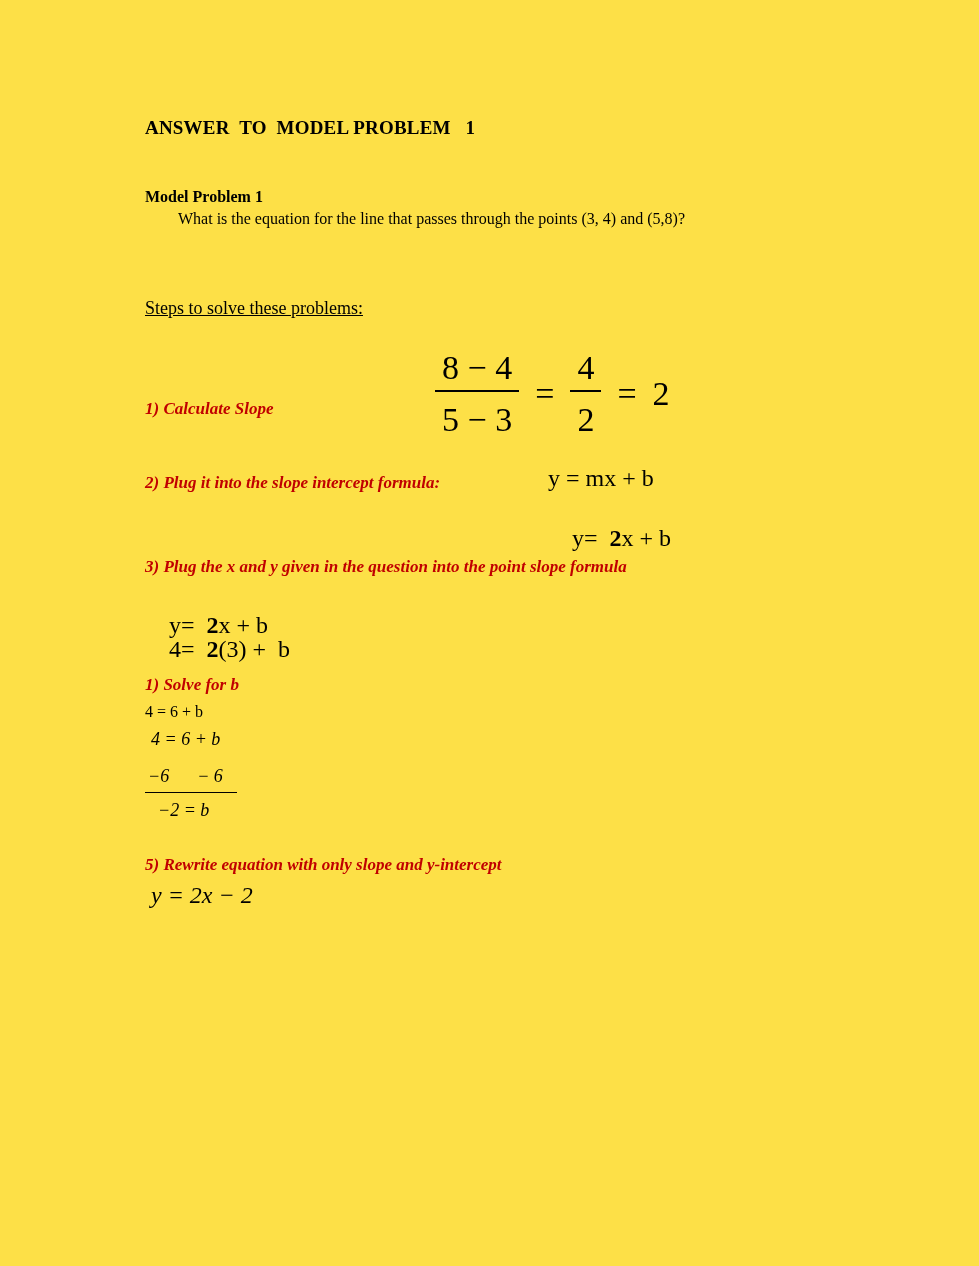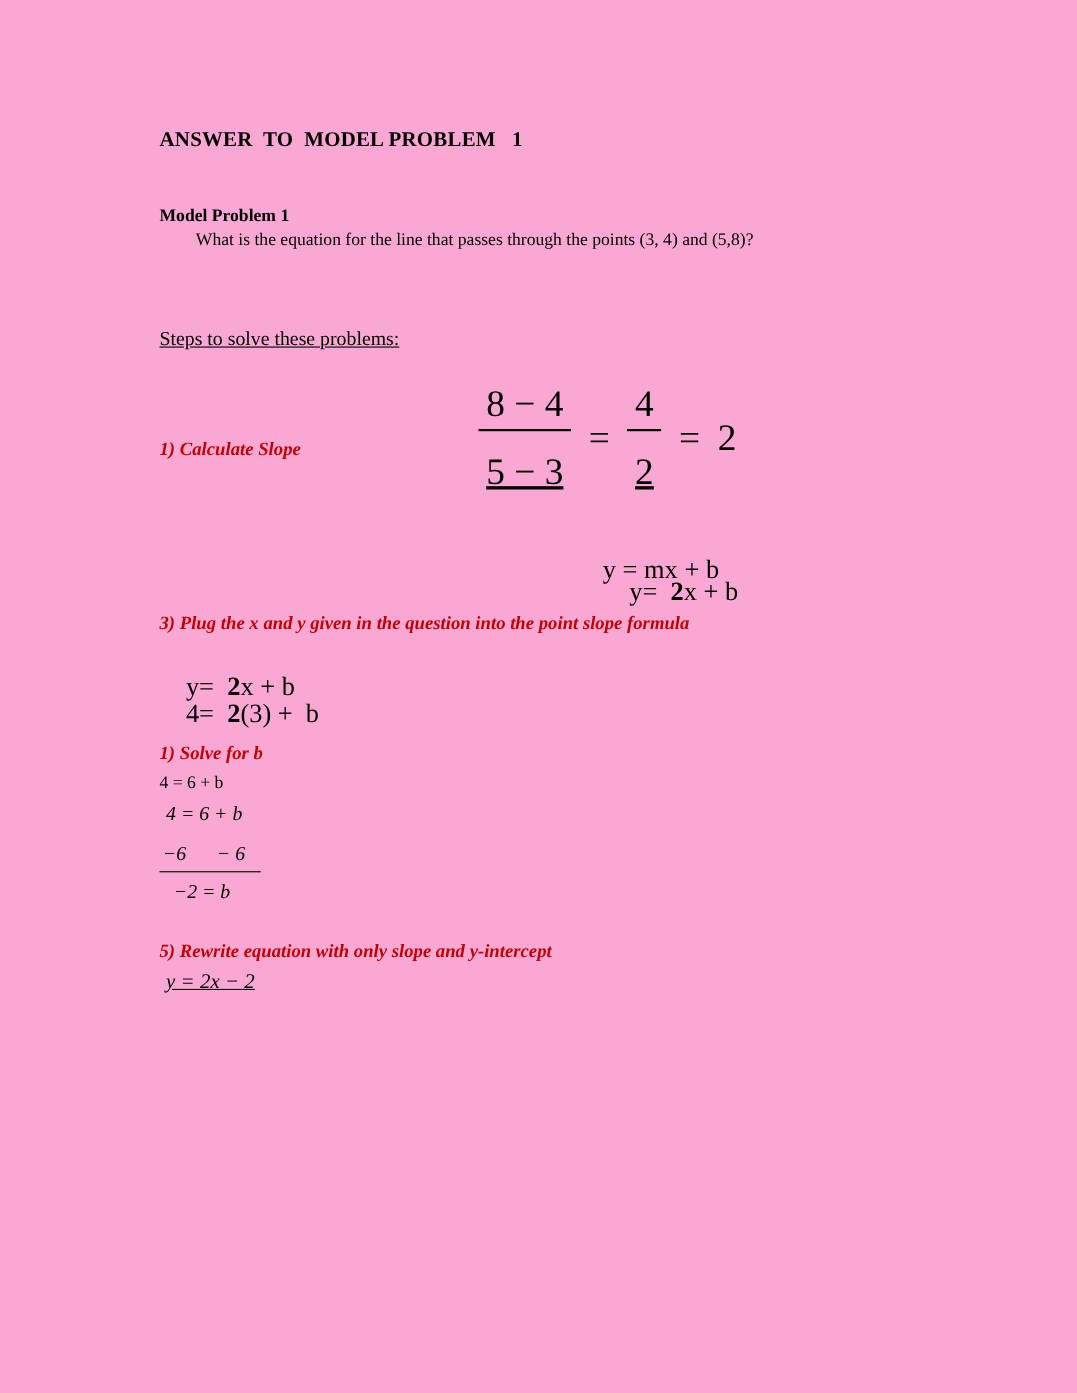--- a/index.html
+++ b/index.html
@@ -1,21 +1,21 @@
 <!DOCTYPE html>
 <html><head>
 <meta charset="utf-8">
 <style>
   * { margin: 0; padding: 0; box-sizing: border-box; }
   html, body { background: #ffffff; }
   .page {
     position: relative;
     width: 979px;
     height: 1266px;
-    background: #f9a8d4;
+    background: #fde047;
     font-family: "Liberation Serif", serif;
     color: #000000;
     overflow: hidden;
   }
   .abs { position: absolute; }
   .pre { white-space: pre; }
   .doc-title {
     font-size: 19px;
     font-weight: bold;
     letter-spacing: 0.2px;
@@ -37,31 +37,31 @@
   }
   .frac {
     display: inline-flex;
     flex-direction: column;
     align-items: center;
   }
   .frac .num {
     padding: 0 7px 3px 7px;
     border-bottom: 2px solid #000;
   }
-  .frac .den { padding-top: 19px; text-decoration: underline; }
+  .frac .den { padding-top: 9px; }
   .math-lg { font-size: 24px; }
   .math-md { font-size: 16px; }
   .math-it { font-style: italic; font-size: 18px; }
   .minus-row { display: inline-flex; gap: 28px; font-style: italic; font-size: 18px; }
   .sub-line {
     border-top: 1.6px solid #000;
     width: 92px;
     height: 0;
   }
-  .eq-final { font-style: italic; font-size: 19px; text-decoration: underline; }
+  .eq-final { font-style: italic; font-size: 24px; }
   b.slope { font-weight: bold; }
 </style>
 </head>
 <body>
 
 <div class="page">
 
   <div class="abs doc-title pre" style="left:145px; top:117px;">ANSWER  TO  MODEL PROBLEM   1</div>
 
   <div class="abs prob-heading" style="left:145px; top:188px;">Model Problem 1</div>
@@ -77,21 +77,22 @@
     </span>
     <span>=</span>
     <span class="frac">
       <span class="num">4</span>
       <span class="den">2</span>
     </span>
     <span>=</span>
     <span>2</span>
   </div>
 
-  <div class="abs math-lg pre" style="left:548px; top:465px;margin-top:40px;">y = mx + b</div>
+  <div class="abs red-label" style="left:145px; top:473px;">2) Plug it into the slope intercept  formula:</div>
+  <div class="abs math-lg pre" style="left:548px; top:465px;">y = mx + b</div>
   <div class="abs math-lg pre" style="left:548px; top:498px;">
     <span>y=  </span><b class="slope">2</b><span>x + b</span>
   </div>
 
   <div class="abs red-label" style="left:145px; top:557px;">3) Plug the x and y given in the question into the point slope formula</div>
   <div class="abs math-lg pre" style="left:145px; top:585px;">
     <span>y=  </span><b class="slope">2</b><span>x + b</span>
   </div>
   <div class="abs math-lg pre" style="left:145px; top:609px;">
     <span>4=  </span><b class="slope">2</b><span>(3) +  b</span>

